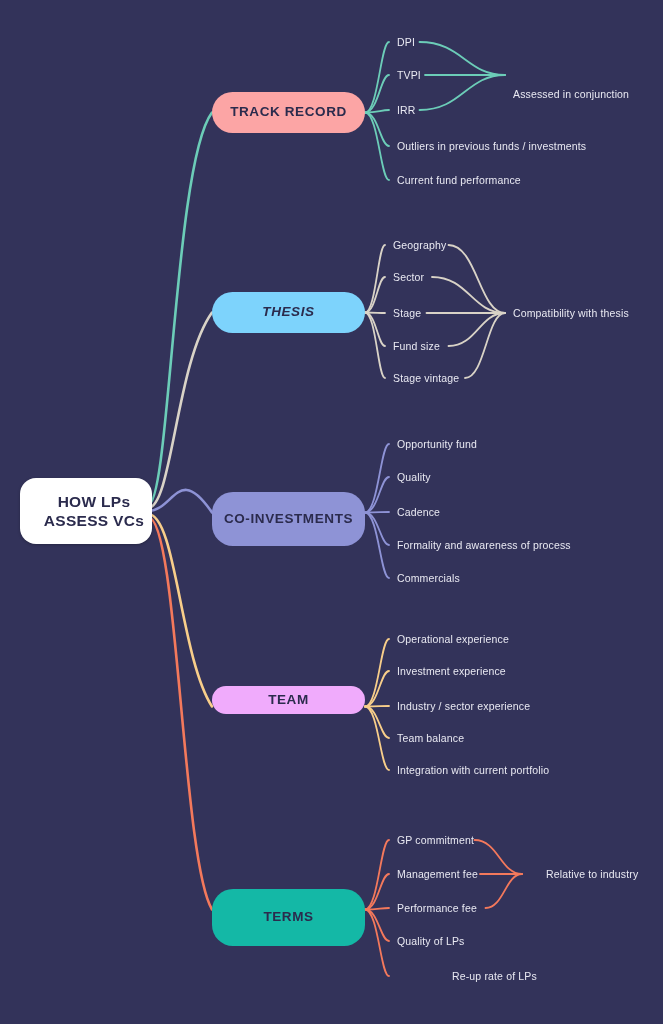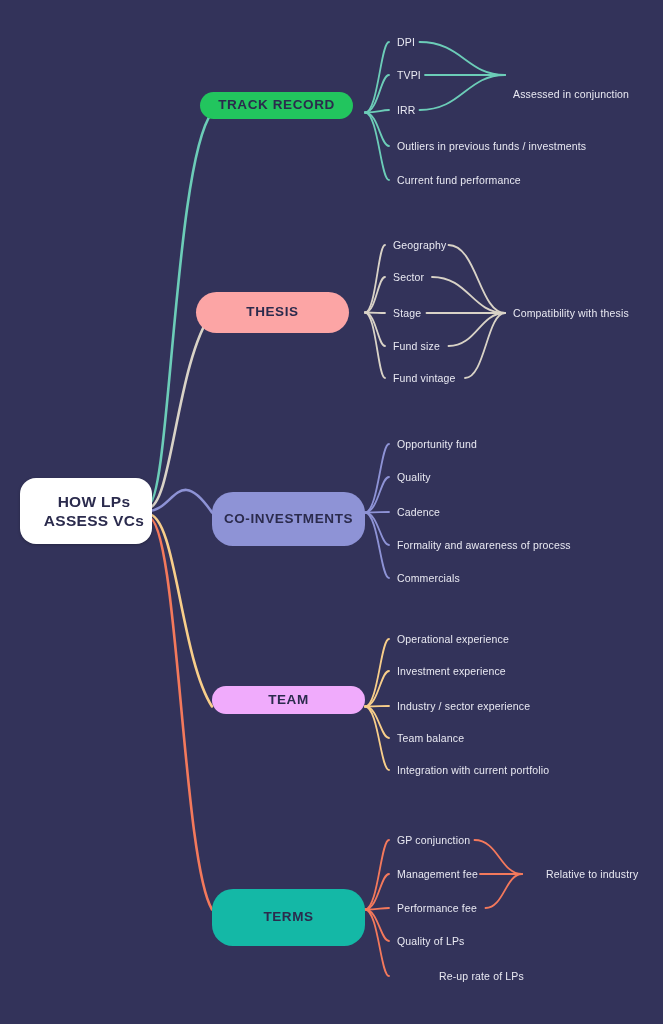--- a/index.html
+++ b/index.html
@@ -116,48 +116,48 @@
         <path d="M 365 909.5 C 378.2 909.5, 380.6 976, 389 976" stroke="#f4795c" stroke-width="1.8" fill="none"></path>
         <path d="M 474.5 840 C 498.25 840, 500.625 874, 522 874" stroke="#f4795c" stroke-width="1.8" fill="none"></path>
         <path d="M 480 874 C 501 874, 503.1 874, 522 874" stroke="#f4795c" stroke-width="1.8" fill="none"></path>
         <path d="M 485.5 908 C 503.75 908, 505.575 874, 522 874" stroke="#f4795c" stroke-width="1.8" fill="none"></path>
       </g>
   </svg>
 
   <div id="nodes-layer">
       <div class="node root-node" style="left: 20px; top: 478px; width: 132px; height: 66px; background: rgb(255, 255, 255); color: rgb(43, 43, 77); padding-left: 16px;"><span>HOW LPs
 ASSESS VCs</span></div>
-      <div class="node branch-node" style="left: 200px; top: 92px; width: 153px; height: 27px; background: #22c55e;"><span>TRACK RECORD</span></div>
+      <div class="node branch-node" style="left: 212px; top: 92px; width: 153px; height: 41px; background: #fca5a5;"><span>TRACK RECORD</span></div>
       <div class="leaf-label" style="left: 397px; top: 42px; color: rgb(233, 233, 242);">DPI</div>
       <div class="leaf-label" style="left: 397px; top: 75px; color: rgb(233, 233, 242);">TVPI</div>
       <div class="leaf-label" style="left: 397px; top: 110px; color: rgb(233, 233, 242);">IRR</div>
       <div class="leaf-label" style="left: 397px; top: 146px; color: rgb(233, 233, 242);">Outliers in previous funds / investments</div>
       <div class="leaf-label" style="left: 397px; top: 180px; color: rgb(233, 233, 242);">Current fund performance</div>
       <div class="merge-label" style="left: 513px; top: 75px; color: rgb(233, 233, 242); margin-top: 19px;">Assessed in conjunction</div>
-      <div class="node branch-node" style="left: 196px; top: 292px; width: 153px; height: 41px; background: #fca5a5;"><span>THESIS</span></div>
+      <div class="node branch-node" style="left: 212px; top: 292px; width: 153px; height: 41px; background: #7dd3fc; font-style: italic;"><span>THESIS</span></div>
       <div class="leaf-label" style="left: 393px; top: 245px; color: rgb(233, 233, 242);">Geography</div>
       <div class="leaf-label" style="left: 393px; top: 277px; color: rgb(233, 233, 242);">Sector</div>
       <div class="leaf-label" style="left: 393px; top: 313px; color: rgb(233, 233, 242);">Stage</div>
       <div class="leaf-label" style="left: 393px; top: 346px; color: rgb(233, 233, 242);">Fund size</div>
-      <div class="leaf-label" style="left: 393px; top: 378px; color: rgb(233, 233, 242);">Fund vintage</div>
+      <div class="leaf-label" style="left: 393px; top: 378px; color: rgb(233, 233, 242);">Stage vintage</div>
       <div class="merge-label" style="left: 513px; top: 313px; color: rgb(233, 233, 242);">Compatibility with thesis</div>
       <div class="node branch-node" style="left: 212px; top: 492px; width: 153px; height: 54px; background: rgb(142, 147, 214);"><span>CO-INVESTMENTS</span></div>
       <div class="leaf-label" style="left: 397px; top: 444px; color: rgb(233, 233, 242);">Opportunity fund</div>
       <div class="leaf-label" style="left: 397px; top: 477px; color: rgb(233, 233, 242);">Quality</div>
       <div class="leaf-label" style="left: 397px; top: 512px; color: rgb(233, 233, 242);">Cadence</div>
       <div class="leaf-label" style="left: 397px; top: 545px; color: rgb(233, 233, 242);">Formality and awareness of process</div>
       <div class="leaf-label" style="left: 397px; top: 578px; color: rgb(233, 233, 242);">Commercials</div>
       <div class="node branch-node" style="left: 212px; top: 686px; width: 153px; height: 28px; background: #f0abfc;"><span>TEAM</span></div>
       <div class="leaf-label" style="left: 397px; top: 639px; color: rgb(233, 233, 242);">Operational experience</div>
       <div class="leaf-label" style="left: 397px; top: 671px; color: rgb(233, 233, 242);">Investment experience</div>
       <div class="leaf-label" style="left: 397px; top: 706px; color: rgb(233, 233, 242);">Industry / sector experience</div>
       <div class="leaf-label" style="left: 397px; top: 738px; color: rgb(233, 233, 242);">Team balance</div>
       <div class="leaf-label" style="left: 397px; top: 770px; color: rgb(233, 233, 242);">Integration with current portfolio</div>
       <div class="node branch-node" style="left: 212px; top: 889px; width: 153px; height: 57px; background: #14b8a6;"><span>TERMS</span></div>
-      <div class="leaf-label" style="left: 397px; top: 840px; color: rgb(233, 233, 242);">GP conjunction</div>
+      <div class="leaf-label" style="left: 397px; top: 840px; color: rgb(233, 233, 242);">GP commitment</div>
       <div class="leaf-label" style="left: 397px; top: 874px; color: rgb(233, 233, 242);">Management fee</div>
       <div class="leaf-label" style="left: 397px; top: 908px; color: rgb(233, 233, 242);">Performance fee</div>
       <div class="leaf-label" style="left: 397px; top: 941px; color: rgb(233, 233, 242);">Quality of LPs</div>
-      <div class="leaf-label" style="left: 399px; top: 976px; color: rgb(233, 233, 242); padding-left: 40px;">Re-up rate of LPs</div>
+      <div class="leaf-label" style="left: 412px; top: 976px; color: rgb(233, 233, 242); padding-left: 40px;">Re-up rate of LPs</div>
       <div class="merge-label" style="left: 530px; top: 874px; color: rgb(233, 233, 242); padding-left: 16px;">Relative to industry</div>
     </div>
 
 </div>
 
 </body></html>

